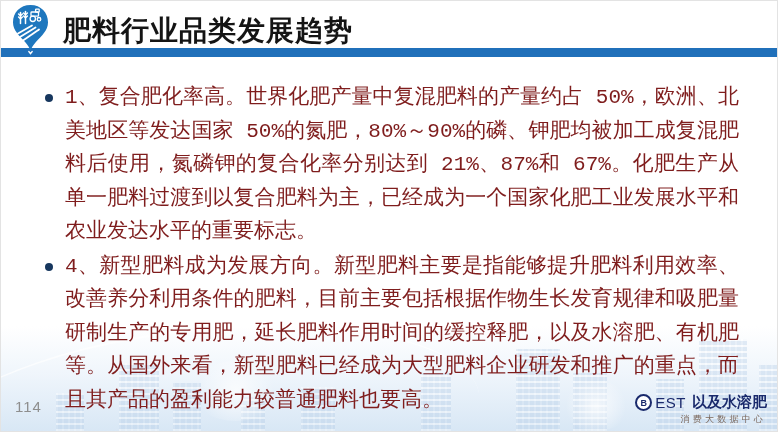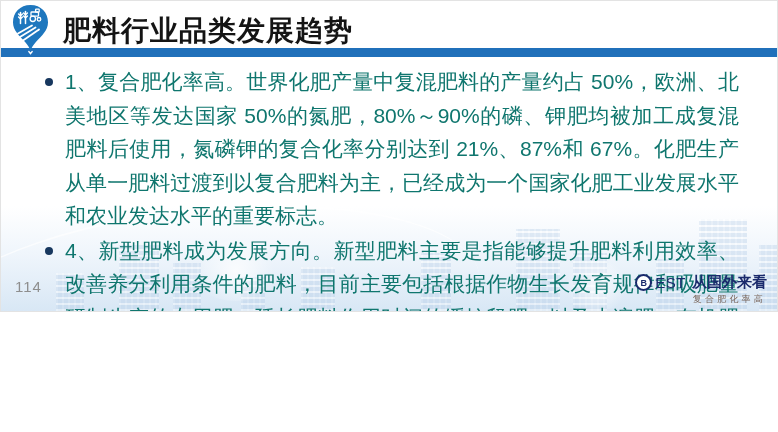--- a/index.html
+++ b/index.html
@@ -1,38 +1,38 @@
 <!DOCTYPE html>
 <html><head>
 <meta charset="utf-8">
 <style>
   html,body { margin:0; padding:0; background:#fff; }
   .slide {
-    position:relative; width:778px; height:312px; overflow:hidden;
+    position:relative; width:778px; height:432px; overflow:hidden;
     background:#ffffff; box-sizing:border-box; border:1px solid #e3e3e3;
     font-family:"Liberation Sans", sans-serif;
   }
 
   
   .header-line {
     position:absolute; top:47px; left:0; right:0; height:9px;
     background:#2070ba; z-index:1;
   }
   .pin-icon { position:absolute; top:3px; left:9px; width:41px; height:53px; z-index:2; }
   .page-title {
     position:absolute; top:11px; left:62px;
     font-size:28px; font-weight:bold; color:#141414; letter-spacing:1px;
     white-space:nowrap;
   }
 
   
   .content {
-    position:absolute; top:64px; left:46px; width:692px;
-    font-size:21px; line-height:33.5px; color:#0f766e;
-    text-align:justify; z-index:3;
+    position:absolute; top:80px; left:46px; width:692px;
+    font-size:21px; line-height:33.5px; color:#7f1d1d;
+    text-align:justify; z-index:3;font-family:Liberation Mono, monospace;
   }
   .bullet-item { position:relative; padding-left:18px; margin-bottom:1px; }
   .bullet-dot {
     position:absolute; left:-2px; top:13px; width:8px; height:8px;
     border-radius:50%; background:#17375e;
   }
 
   
   .cityscape {
     position:absolute; left:0; right:0; bottom:0; height:105px; z-index:0;
@@ -138,18 +138,18 @@
       <span>4、新型肥料成为发展方向。新型肥料主要是指能够提升肥料利用效率、改善养分利用条件的肥料，目前主要包括根据作物生长发育规律和吸肥量研制生产的专用肥，延长肥料作用时间的缓控释肥，以及水溶肥、有机肥等。从国外来看，新型肥料已经成为大型肥料企业研发和推广的重点，而且其产品的盈利能力较普通肥料也要高。</span>
     </div>
   </div>
 
   <div class="page-number">114</div>
 
   <div class="brand">
     <div class="brand-row">
       <span class="brand-b">B</span>
       <span class="brand-est">EST</span>
-      <span class="brand-name">从国外来看</span>
+      <span class="brand-name">以及水溶肥</span>
     </div>
-    <div class="brand-sub">复合肥化率高</div>
+    <div class="brand-sub">消费大数据中心</div>
   </div>
 
 </div>
 
 </body></html>

